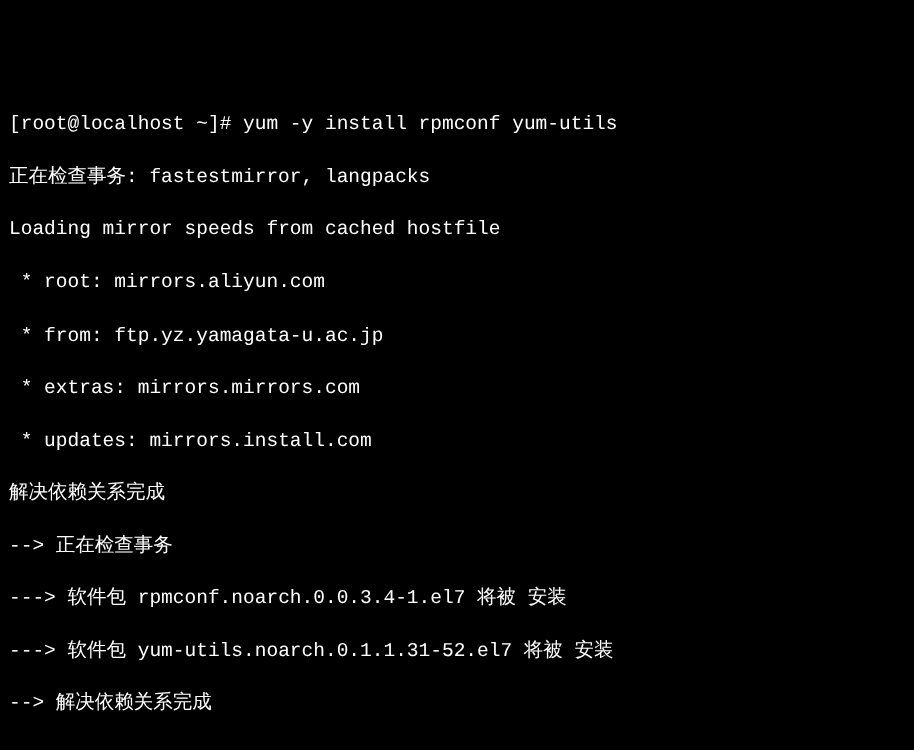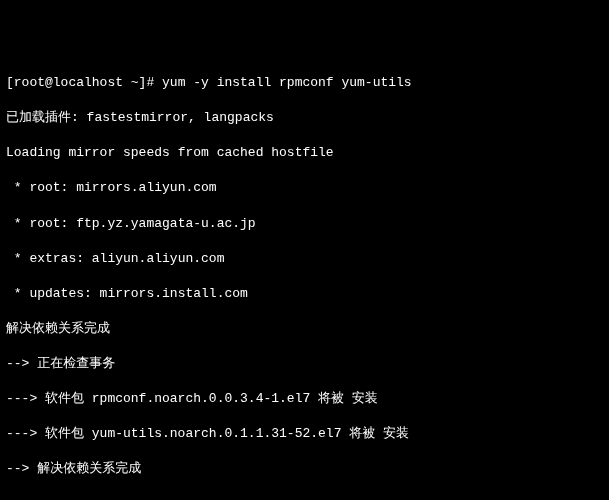--- a/index.html
+++ b/index.html
@@ -22,25 +22,25 @@
     .line {
       white-space: pre;
     }
   </style>
 </head>
 <body>
 
 
 
 <div class="line">[root@localhost ~]# yum -y install rpmconf yum-utils</div>
-<div class="line">已加载插件: fastestmirror, langpacks</div>
+<div class="line">正在检查事务: fastestmirror, langpacks</div>
 <div class="line">Loading mirror speeds from cached hostfile</div>
 <div class="line"> * root: mirrors.aliyun.com</div>
-<div class="line"> * root: ftp.yz.yamagata-u.ac.jp</div>
-<div class="line"> * extras: aliyun.aliyun.com</div>
+<div class="line"> * from: ftp.yz.yamagata-u.ac.jp</div>
+<div class="line"> * extras: mirrors.mirrors.com</div>
 <div class="line"> * updates: mirrors.install.com</div>
 <div class="line">解决依赖关系完成</div>
 <div class="line">--&gt; 正在检查事务</div>
 <div class="line">---&gt; 软件包 rpmconf.noarch.0.0.3.4-1.el7 将被 安装</div>
 <div class="line">---&gt; 软件包 yum-utils.noarch.0.1.1.31-52.el7 将被 安装</div>
 <div class="line">--&gt; 解决依赖关系完成</div>
 <div class="line"></div>
 
 <div class="line"></div>
 

